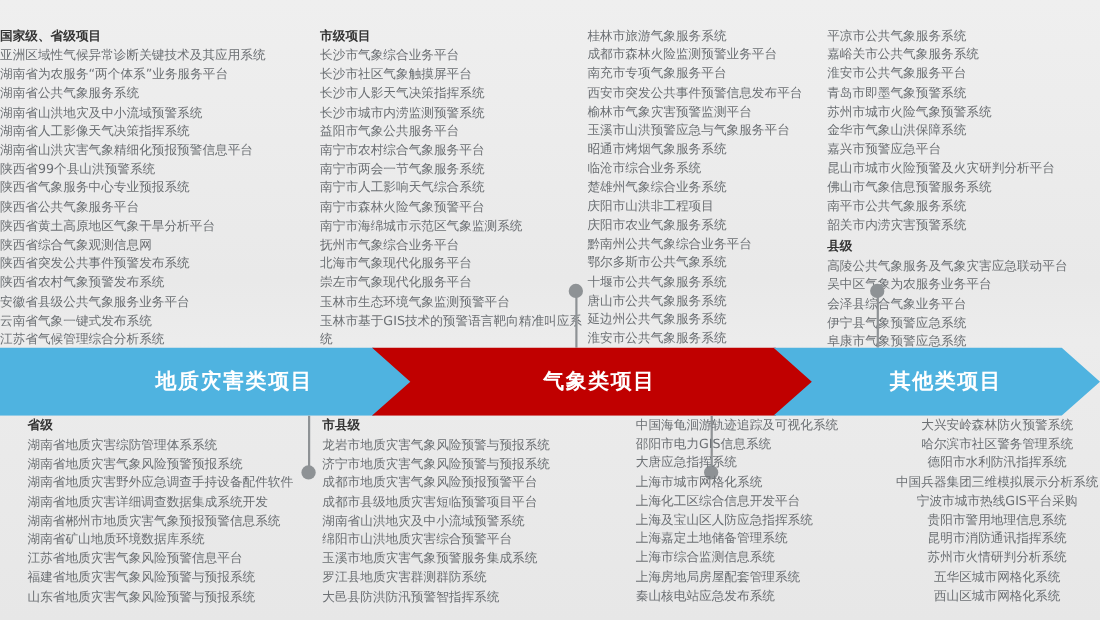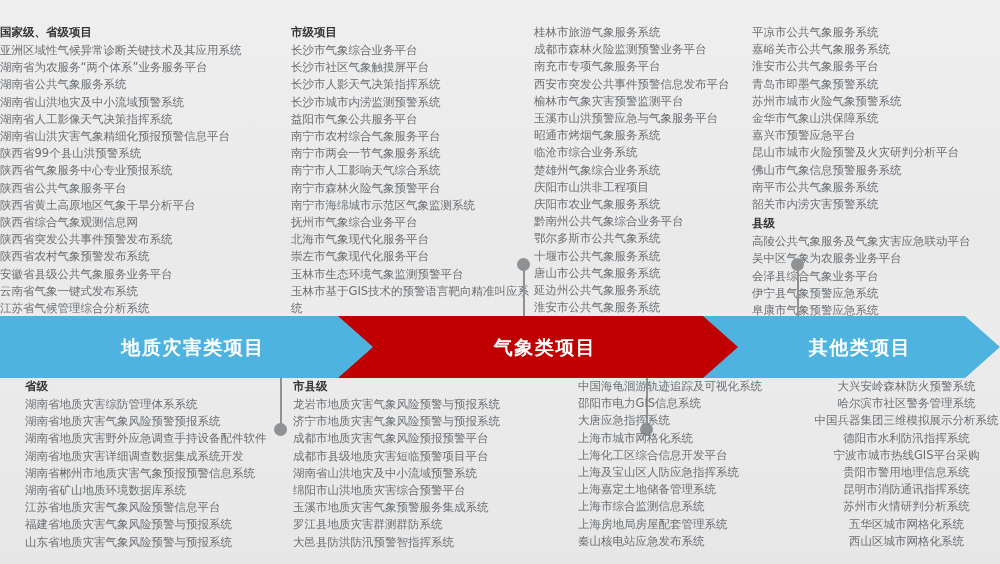--- a/index.html
+++ b/index.html
@@ -73,21 +73,21 @@
     top: 0;
     height: 62px;
     line-height: 62px;
     color: #ffffff;
     font-size: 19px;
     font-weight: bold;
     letter-spacing: 1.5px;
     text-align: center;
     white-space: nowrap;
   }
-  .lbl1 { left: 48px;  width: 290px; }
+  .lbl1 { left: 68px;  width: 290px; }
   .lbl2 { left: 400px; width: 290px; }
   .lbl3 { left: 735px; width: 250px; }
 
   
   .bottom-area {
     position: absolute;
     left: 0;
     top: 378px;
     width: 1000px;
     height: 186px;
@@ -307,22 +307,22 @@
           <div class="col-item">上海市综合监测信息系统</div>
           <div class="col-item">上海房地局房屋配套管理系统</div>
           <div class="col-item">秦山核电站应急发布系统</div>
         </div>
     </div>
 
     <div class="col bcol4">
       <div id="b4list">
           <div class="col-item">大兴安岭森林防火预警系统</div>
           <div class="col-item">哈尔滨市社区警务管理系统</div>
+          <div class="col-item">德阳市水利防汛指挥系统</div>
           <div class="col-item">中国兵器集团三维模拟展示分析系统</div>
-          <div class="col-item">德阳市水利防汛指挥系统</div>
           <div class="col-item">宁波市城市热线GIS平台采购</div>
           <div class="col-item">贵阳市警用地理信息系统</div>
           <div class="col-item">昆明市消防通讯指挥系统</div>
           <div class="col-item">苏州市火情研判分析系统</div>
           <div class="col-item">五华区城市网格化系统</div>
           <div class="col-item">西山区城市网格化系统</div>
         </div>
     </div>
 
   </div>

